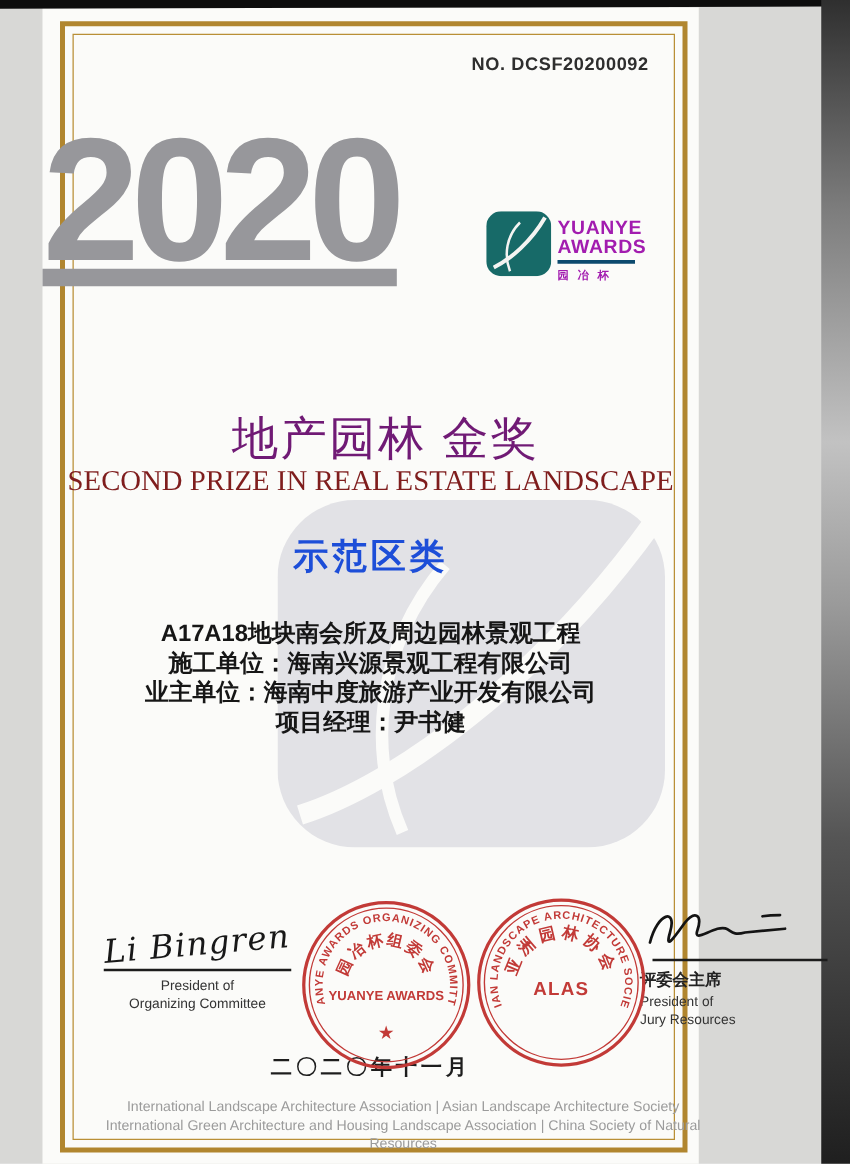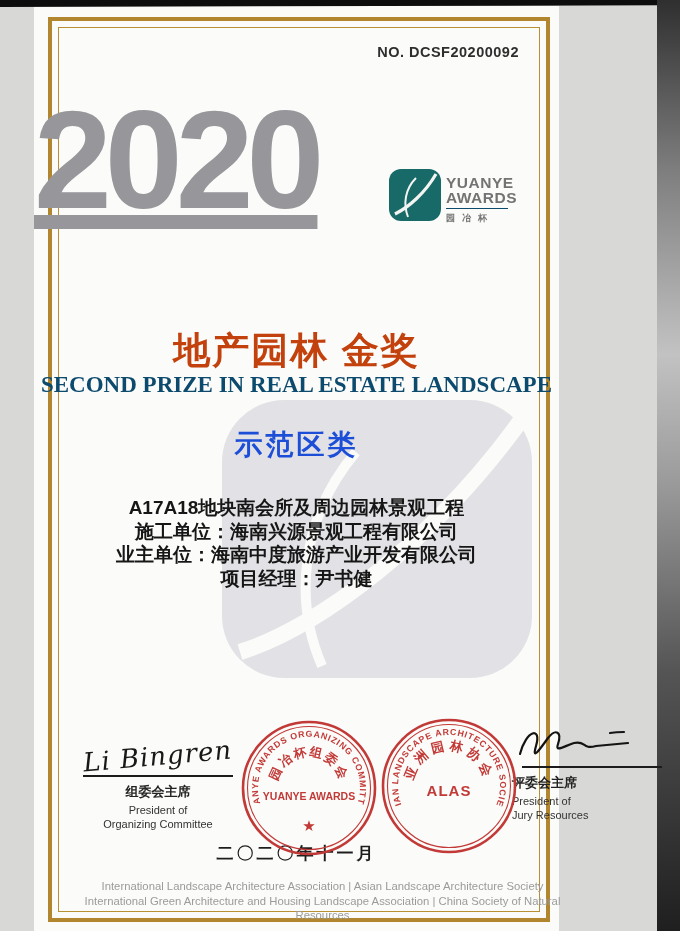--- a/index.html
+++ b/index.html
@@ -38,35 +38,35 @@
   }
   
   .year{
     position:absolute;top:84px;left:0;width:100%;text-align:left;
     font-size:140px;line-height:1;font-weight:bold;letter-spacing:-7px;
     color:#97979b;
     text-decoration:underline;
   }
   .logo-badge{position:absolute;left:355px;top:163px;width:52px;height:52px;}
   .logo-wordmark{
-    position:absolute;left:412px;top:169px;color:#737373;
+    position:absolute;left:412px;top:169px;color:#a21caf;
     font-weight:bold;line-height:15px;font-size:15.5px;letter-spacing:.5px;
   }
   .logo-wordmark .cn{
     display:block;margin-top:3px;font-size:9px;letter-spacing:7px;font-weight:bold;
-    border-top:1px solid #0c4a6e;padding-top:2px;width:62px;
+    border-top:3px solid #0c4a6e;padding-top:2px;width:62px;
   }
   
   .title-cn{
-    position:absolute;top:320px;left:0;width:100%;text-align:center;z-index:2;
-    font-size:37px;font-weight:bold;color:#c2410c;letter-spacing:2px;
+    position:absolute;top:320px;left:12px;width:100%;text-align:center;z-index:2;
+    font-size:37px;font-weight:normal;color:#701a75;letter-spacing:2px;
   }
   .title-en{
     position:absolute;top:366px;left:0;width:100%;text-align:center;z-index:2;
-    font-family:"Liberation Serif", serif;font-size:23px;font-weight:bold;color:#0c4a6e;
+    font-family:"Liberation Serif", serif;font-size:23px;font-weight:normal;color:#7f1d1d;
   }
   .category{
     position:absolute;top:420px;left:0;width:100%;text-align:center;z-index:2;
     font-size:28px;font-weight:bold;color:#1d4ed8;letter-spacing:3px;
   }
   .watermark{position:absolute;left:188px;top:394px;z-index:0;}
   .project{
     position:absolute;top:490px;left:0;width:100%;text-align:center;z-index:2;
     font-size:19px;font-weight:bold;color:#161616;line-height:23.5px;
   }
@@ -127,21 +127,20 @@
     <div class="project">
       <div>A17A18地块南会所及周边园林景观工程</div>
       <div>施工单位：海南兴源景观工程有限公司</div>
       <div>业主单位：海南中度旅游产业开发有限公司</div>
       <div>项目经理：尹书健</div>
     </div>
 
     <div class="sig-left">
       <span class="sig-name">Li Bingren</span>
       <div class="sig-line" style="width:150px;"></div>
-      <div class="sig-cn">组委会主席</div>
       <div class="sig-en">
         <span>President of</span><br>
         <span>Organizing Committee</span>
       </div>
     </div>
 
     <div class="sig-right">
       <svg width="130" height="40" viewBox="0 0 130 40">
         <path d="M 8,32 C 14,8 30,4 24,24 C 20,38 26,30 36,16 C 44,6 50,10 46,22 C 43,31 52,24 62,21 C 74,18 70,28 84,24 L 116,21 M 98,11 C 104,10 108,10 112,10" stroke="#141414" stroke-width="2.2" fill="none" stroke-linecap="round"></path>
       </svg>

